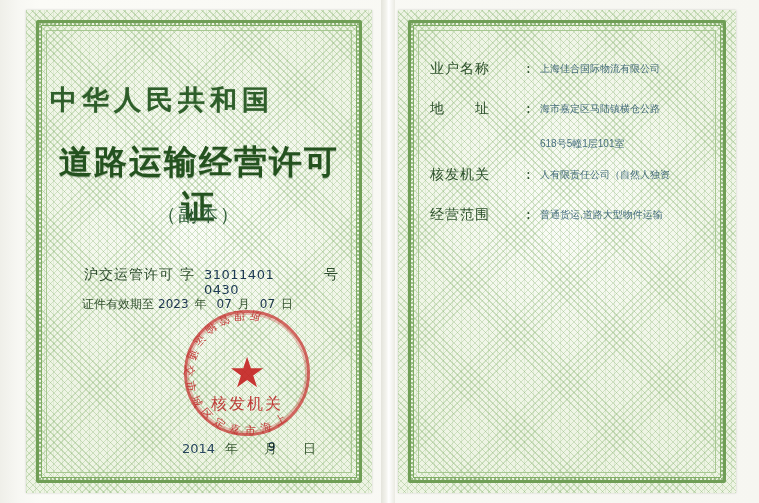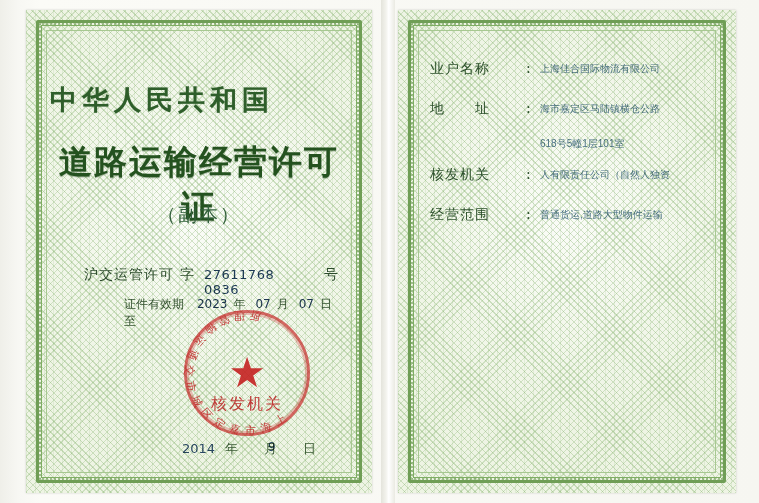--- a/index.html
+++ b/index.html
@@ -141,21 +141,20 @@
   .valid-row {
     position: absolute;
     top: 262px;
     left: 32px;
     right: 10px;
     display: flex;
     align-items: baseline;
     font-family: "DejaVu Serif", serif;
     font-size: 12px;
     color: #33512f;
-    padding-left: 42px;
   }
   .valid-row .v { margin: 0 4px; color: #203a5c; font-family: "DejaVu Sans", sans-serif; font-size: 12px; }
   .valid-row .u { margin: 0 6px 0 2px; }
 
   
   .seal {
     position: absolute;
     left: 134px;
     top: 276px;
     width: 120px;
@@ -292,21 +291,21 @@
 
       <div class="l-country">中华人民共和国</div>
 
       <div class="l-title">道路运输经营许可证</div>
 
       <div class="l-subtitle">（副本）</div>
 
       <div class="permit-row">
         <span class="lbl">沪交运管许可</span>
         <span class="zi">字</span>
-        <span class="num overprint">27611768 0836</span>
+        <span class="num overprint">31011401 0430</span>
         <span class="hao">号</span>
       </div>
 
       <div class="valid-row">
         <span>证件有效期至</span>
         <span class="v overprint">2023</span>
         <span class="u">年</span>
         <span class="v overprint">07</span>
         <span class="u">月</span>
         <span class="v overprint">07</span>

